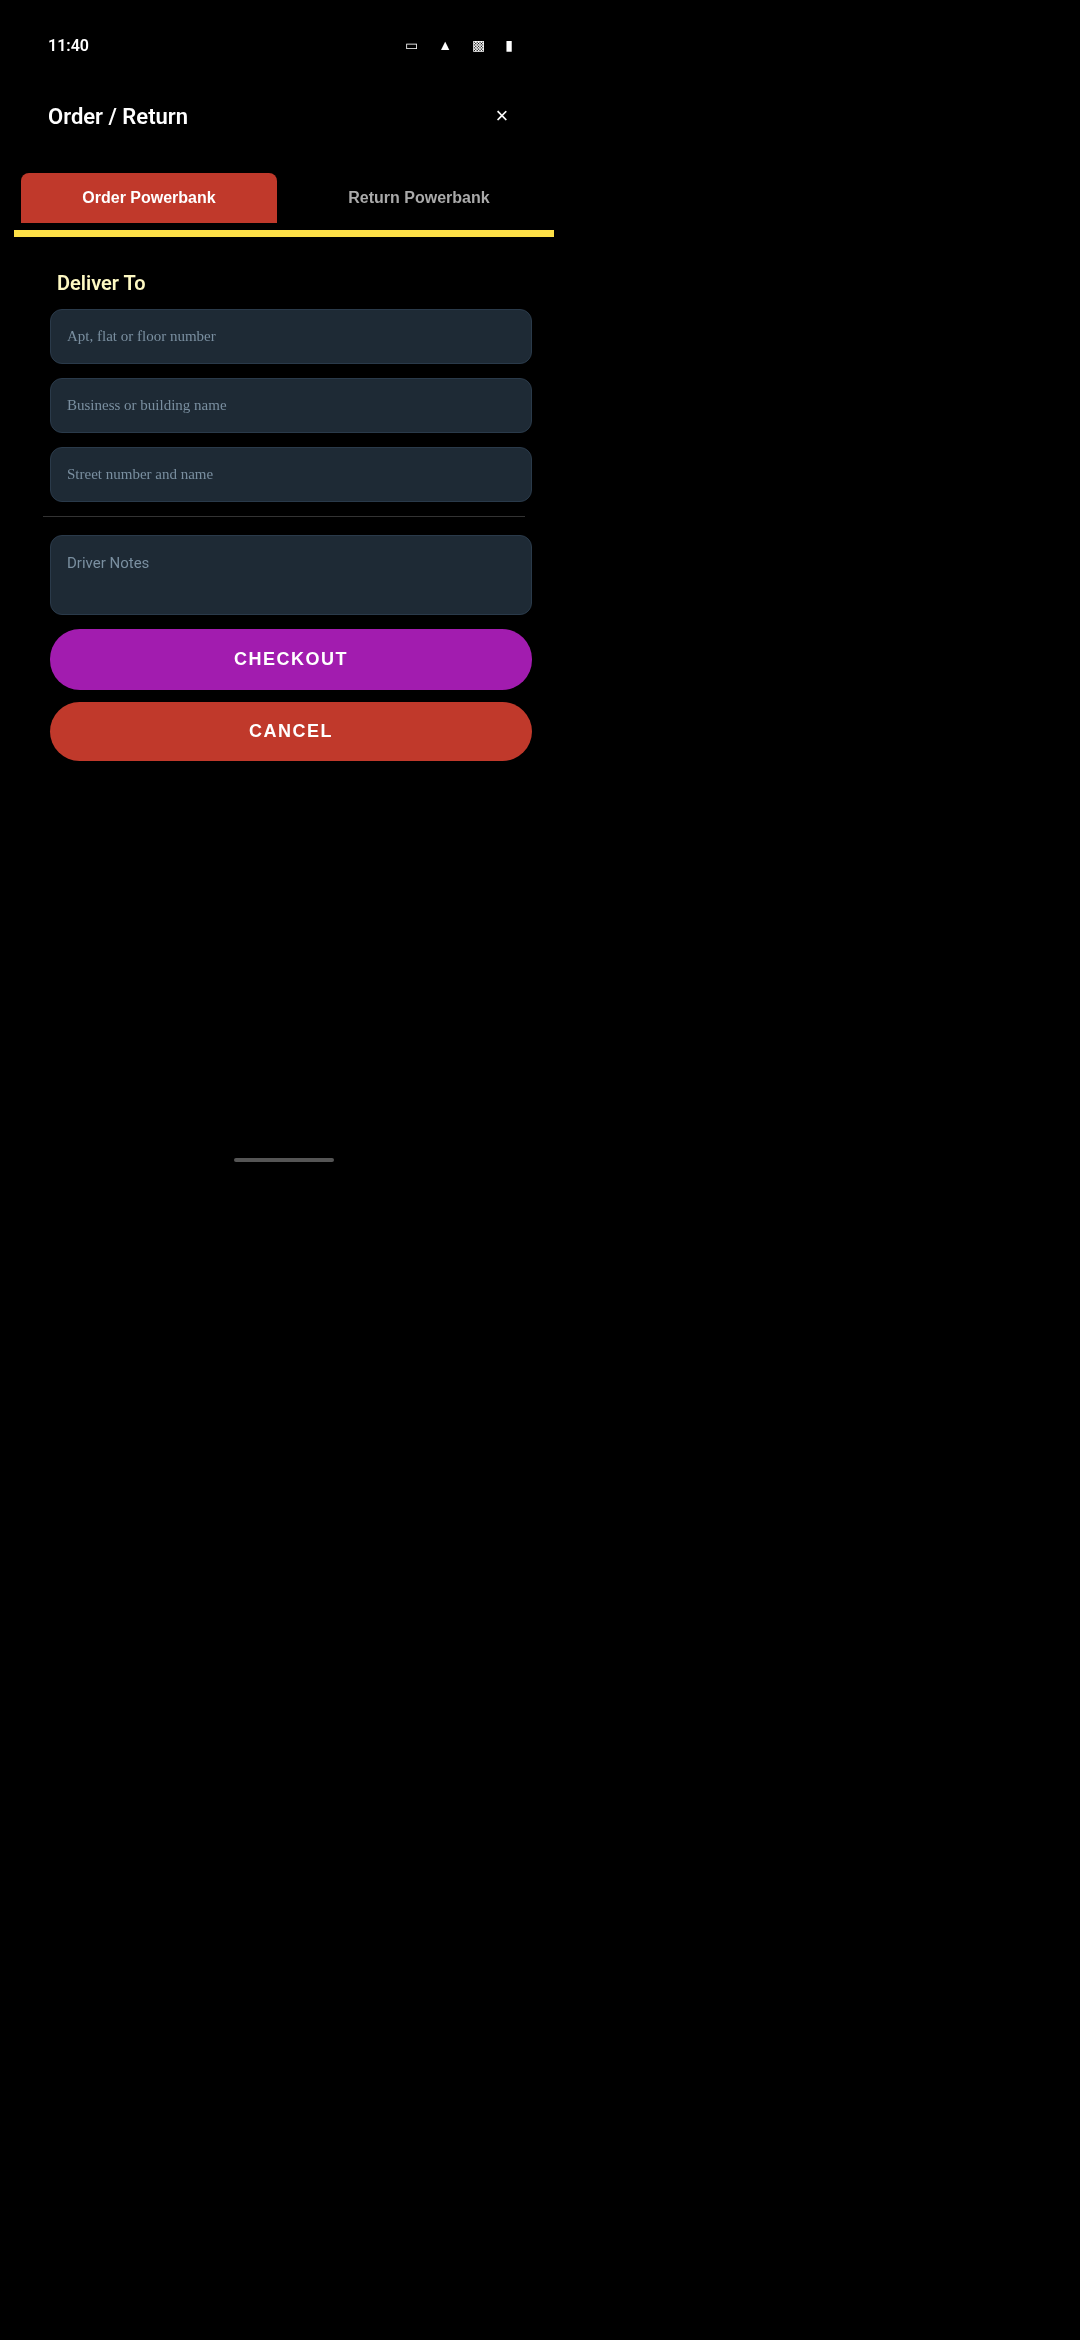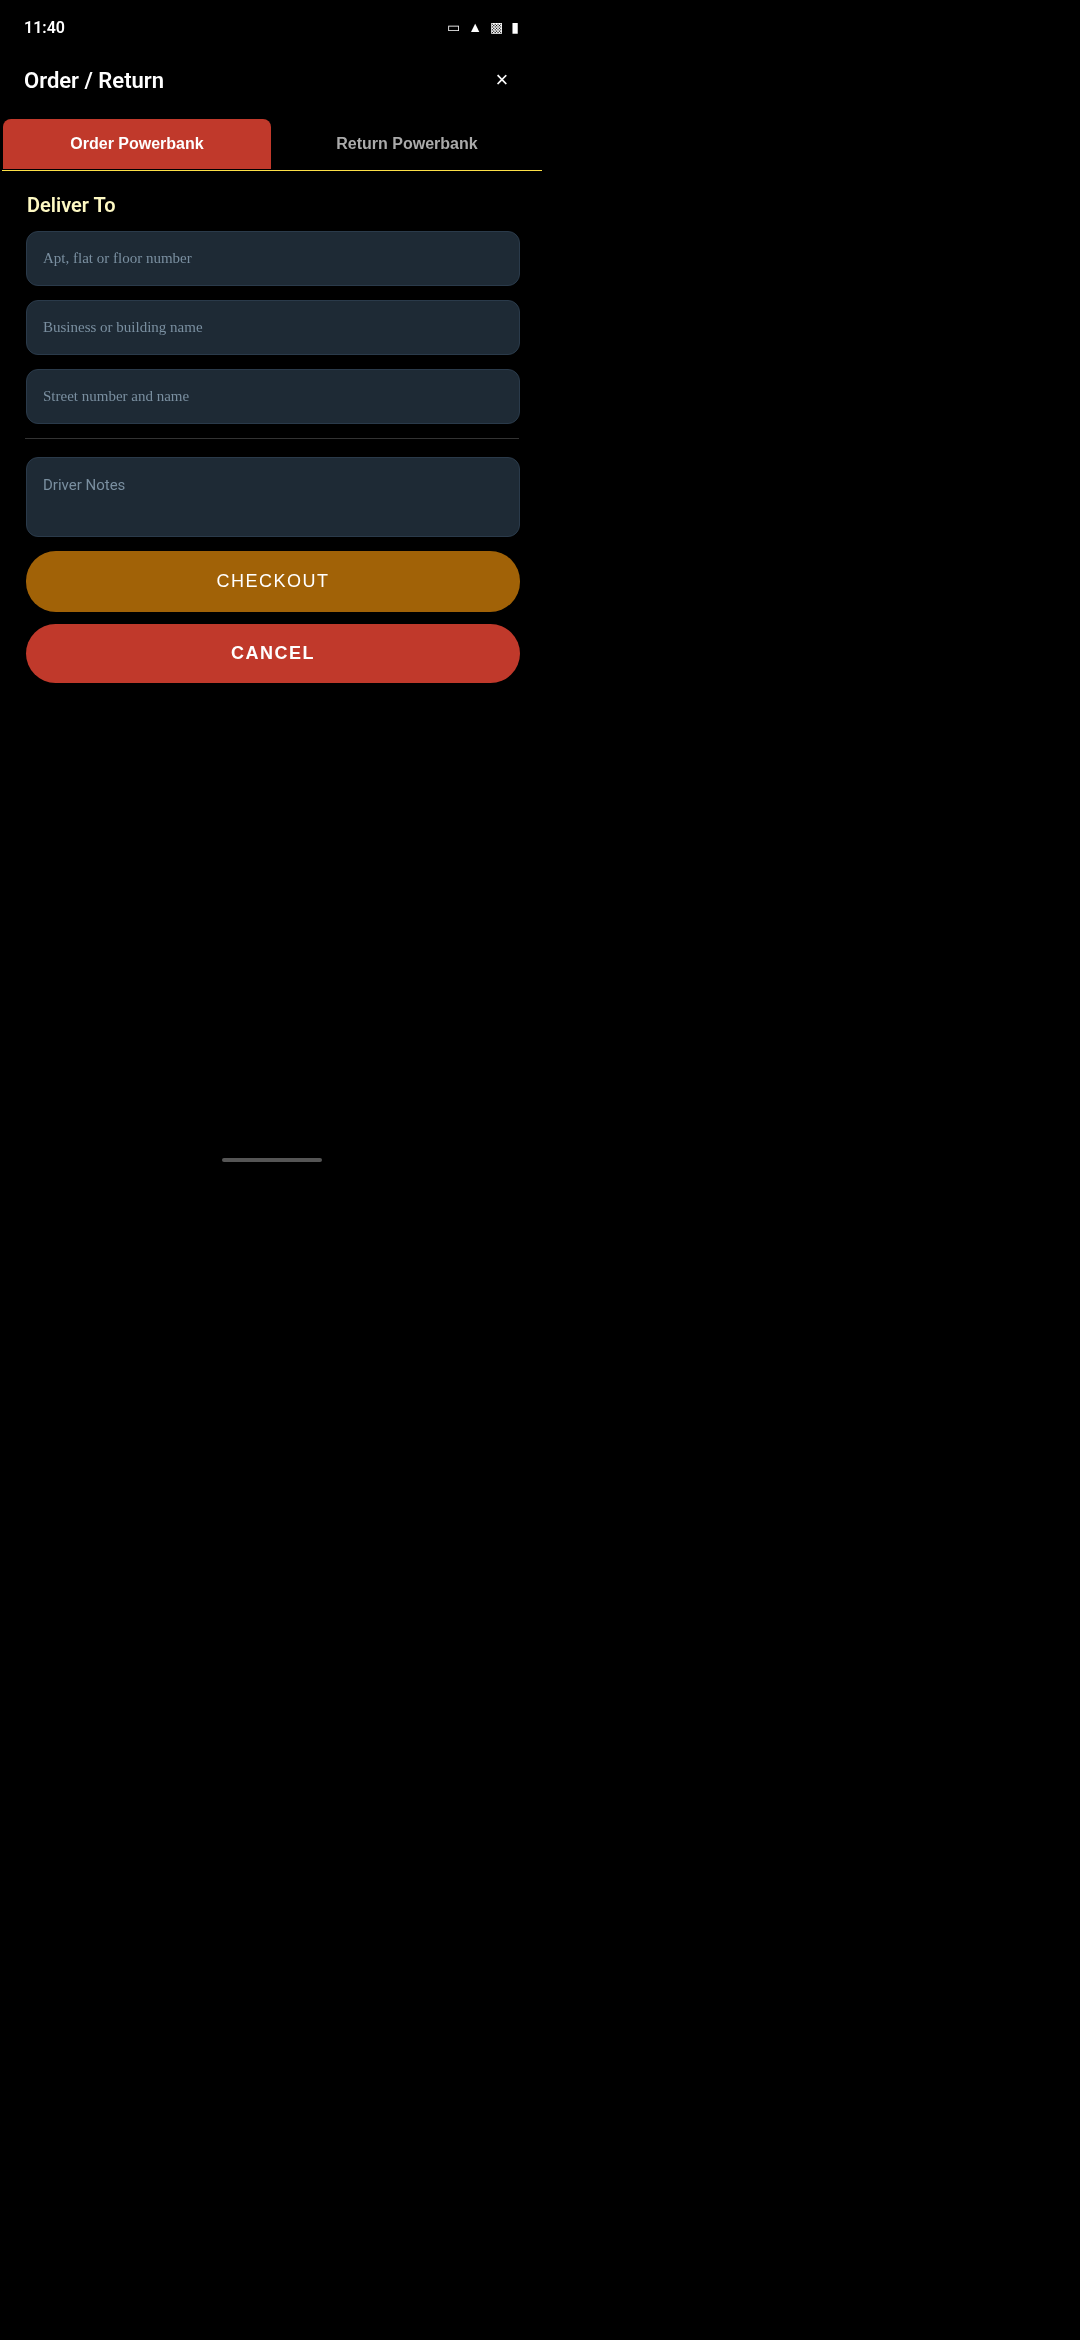--- a/index.html
+++ b/index.html
@@ -1,18 +1,18 @@
 <!DOCTYPE html>
 <html><head>
   <meta charset="utf-8">
   <meta name="viewport" content="width=540px, initial-scale=1">
   <style>
     * {
       box-sizing: border-box;
-      margin: 1px;
+      margin: 7px;
       padding: 0;
     }
 
     body {
       background-color: #000000;
       font-family: -apple-system, BlinkMacSystemFont, 'Segoe UI', Roboto, sans-serif;
       width: 540px;
       min-height: 1170px;
       color: #ffffff;
       display: flex;
@@ -66,21 +66,21 @@
       cursor: pointer;
       border: none;
       background: transparent;
       color: #ffffff;
       font-size: 22px;
     }
 
     .tab-container {
       display: flex;
       margin: 6px 0 0 0;
-      border-bottom: 1px solid #fde047;
+      border-bottom: 7px solid #fde047;
     }
 
     .tab-btn {
       flex: 1;
       padding: 16px 10px;
       text-align: center;
       font-size: 16px;
       font-weight: 600;
       cursor: pointer;
       border: none;
@@ -157,24 +157,24 @@
     }
 
     .divider {
       height: 1px;
       background: #333;
       margin: 8px 0 18px 0;
     }
 
     .checkout-btn {
       width: 100%;
-      background: #a16207;
+      background: #a21caf;
       color: #ffffff;
       font-size: 18px;
-      font-weight: 400;
+      font-weight: 700;
       letter-spacing: 1.5px;
       border: none;
       border-radius: 30px;
       padding: 20px 10px;
       cursor: pointer;
       margin-bottom: 12px;
       display: block;
       text-align: center;
     }
 

